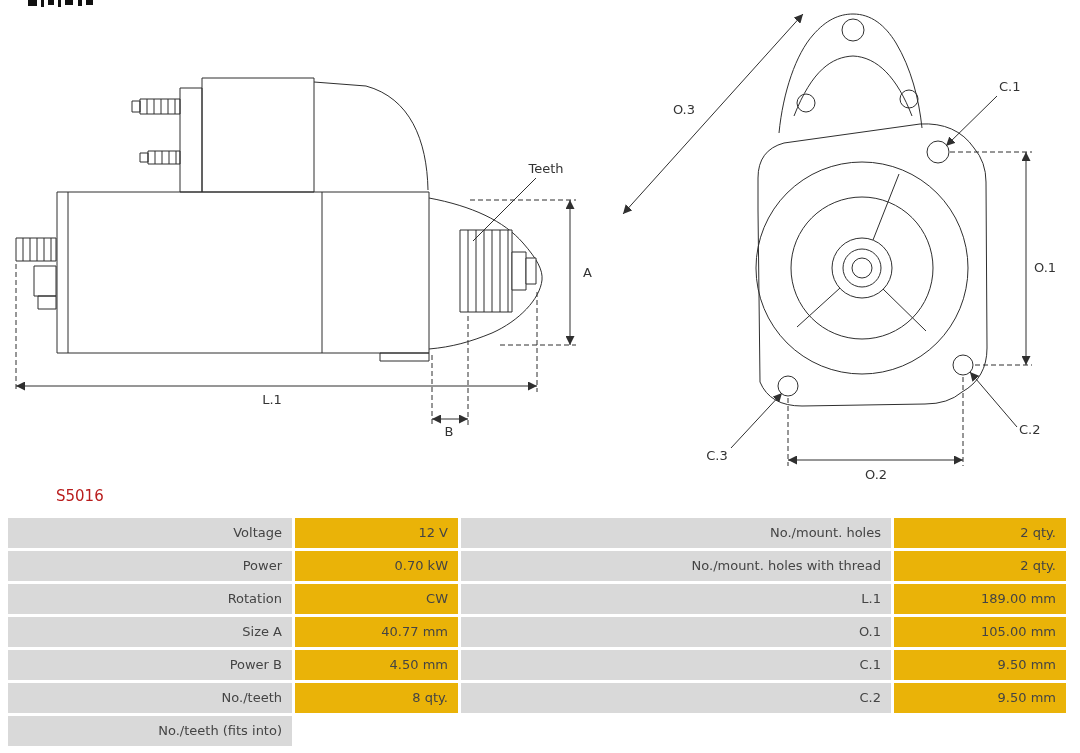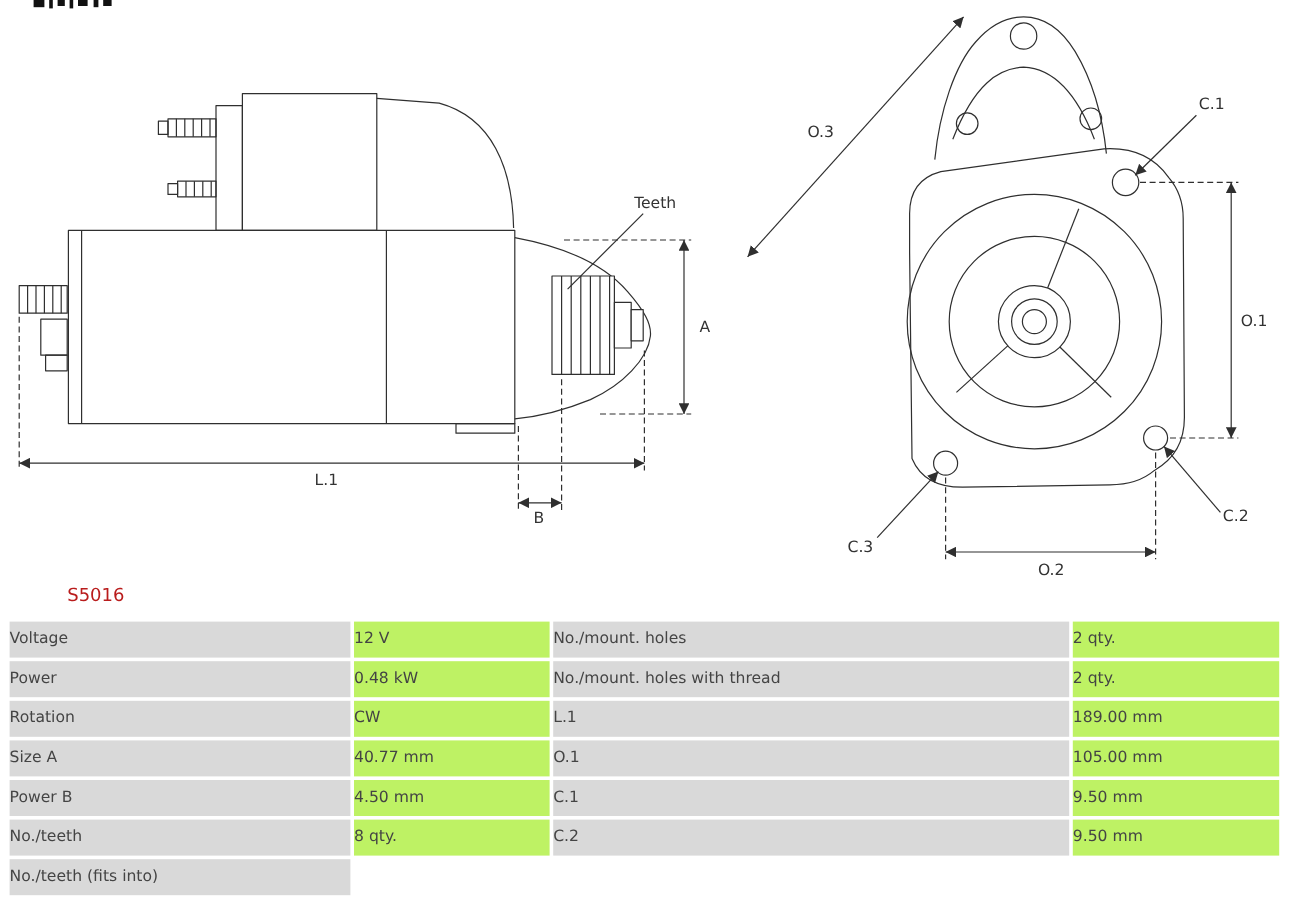--- a/index.html
+++ b/index.html
@@ -6,23 +6,23 @@
   .page{position:relative;width:1080px;height:753px;background:#fff;overflow:hidden;
         font-family:"DejaVu Sans","Liberation Sans",sans-serif;}
   svg{display:block;}
   .ln{fill:none;stroke:#2f2f2f;stroke-width:1;stroke-linejoin:round;}
   .dash{stroke-dasharray:5 3;}
   .dim-text{font-size:13px;fill:#333;font-family:"DejaVu Sans",sans-serif;}
   .part-number{position:absolute;left:12px;top:487px;font-size:15px;color:#b91c1c;margin-left:44px;}
   .spec-table{position:absolute;left:8px;top:518px;display:grid;
               grid-template-columns:284px 163px 430px 172px;gap:3px;}
   .cell{height:30px;line-height:30px;font-size:13px;color:#444;
-        padding-right:10px;box-sizing:border-box;overflow:hidden;}
+        text-align:right;padding-right:10px;box-sizing:border-box;overflow:hidden;}
   .cell.label{background:#d9d9d9;}
-  .cell.value{background:#bef264;}
+  .cell.value{background:#eab308;}
   .cell.blank{background:transparent;}
 </style>
 </head>
 <body>
 
 <div class="page">
 
   <svg width="1080" height="490" viewBox="0 0 1080 490">
     <defs>
       <marker id="arr" viewBox="0 0 10 10" refX="10" refY="5" markerWidth="9" markerHeight="9" orient="auto-start-reverse">
@@ -132,21 +132,21 @@
   <div class="part-number">S5016</div>
 
   <div class="spec-table">
 
     <div class="cell label">Voltage</div>
     <div class="cell value">12 V</div>
     <div class="cell label">No./mount. holes</div>
     <div class="cell value">2 qty.</div>
 
     <div class="cell label">Power</div>
-    <div class="cell value">0.48 kW</div>
+    <div class="cell value">0.70 kW</div>
     <div class="cell label">No./mount. holes with thread</div>
     <div class="cell value">2 qty.</div>
 
     <div class="cell label">Rotation</div>
     <div class="cell value">CW</div>
     <div class="cell label">L.1</div>
     <div class="cell value">189.00 mm</div>
 
     <div class="cell label">Size A</div>
     <div class="cell value">40.77 mm</div>

